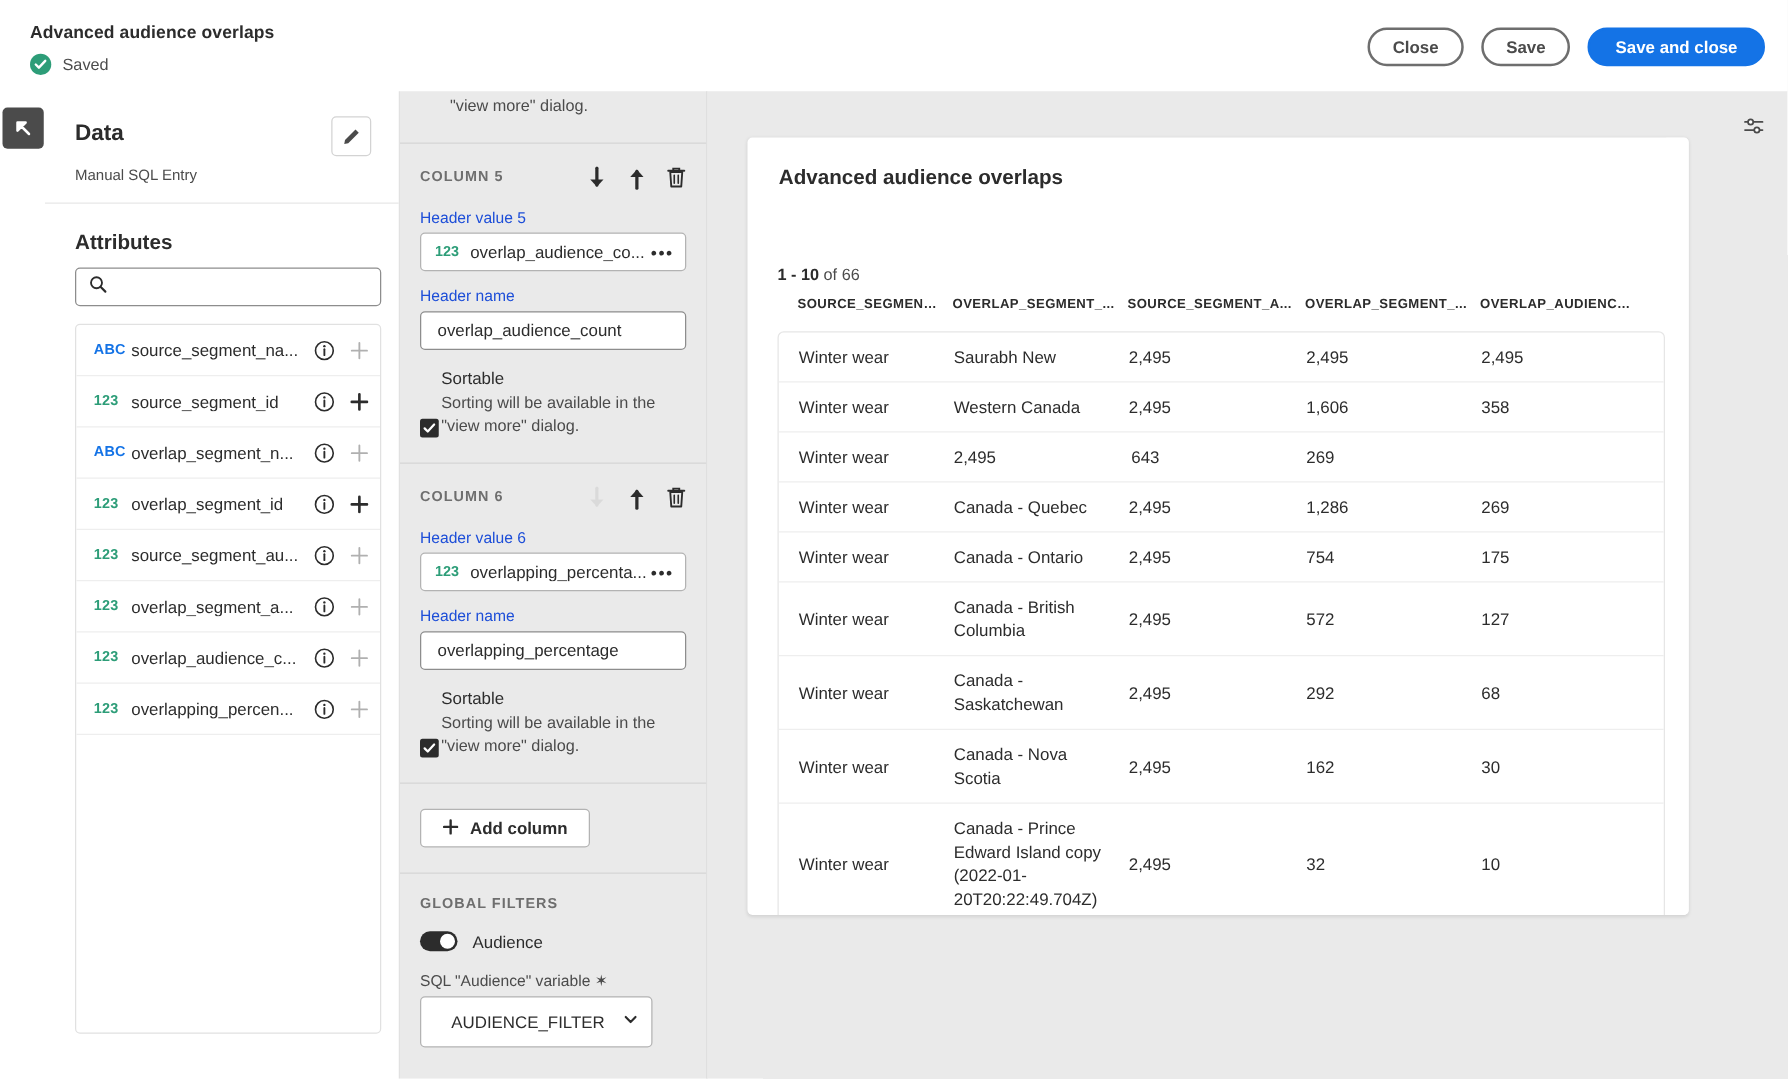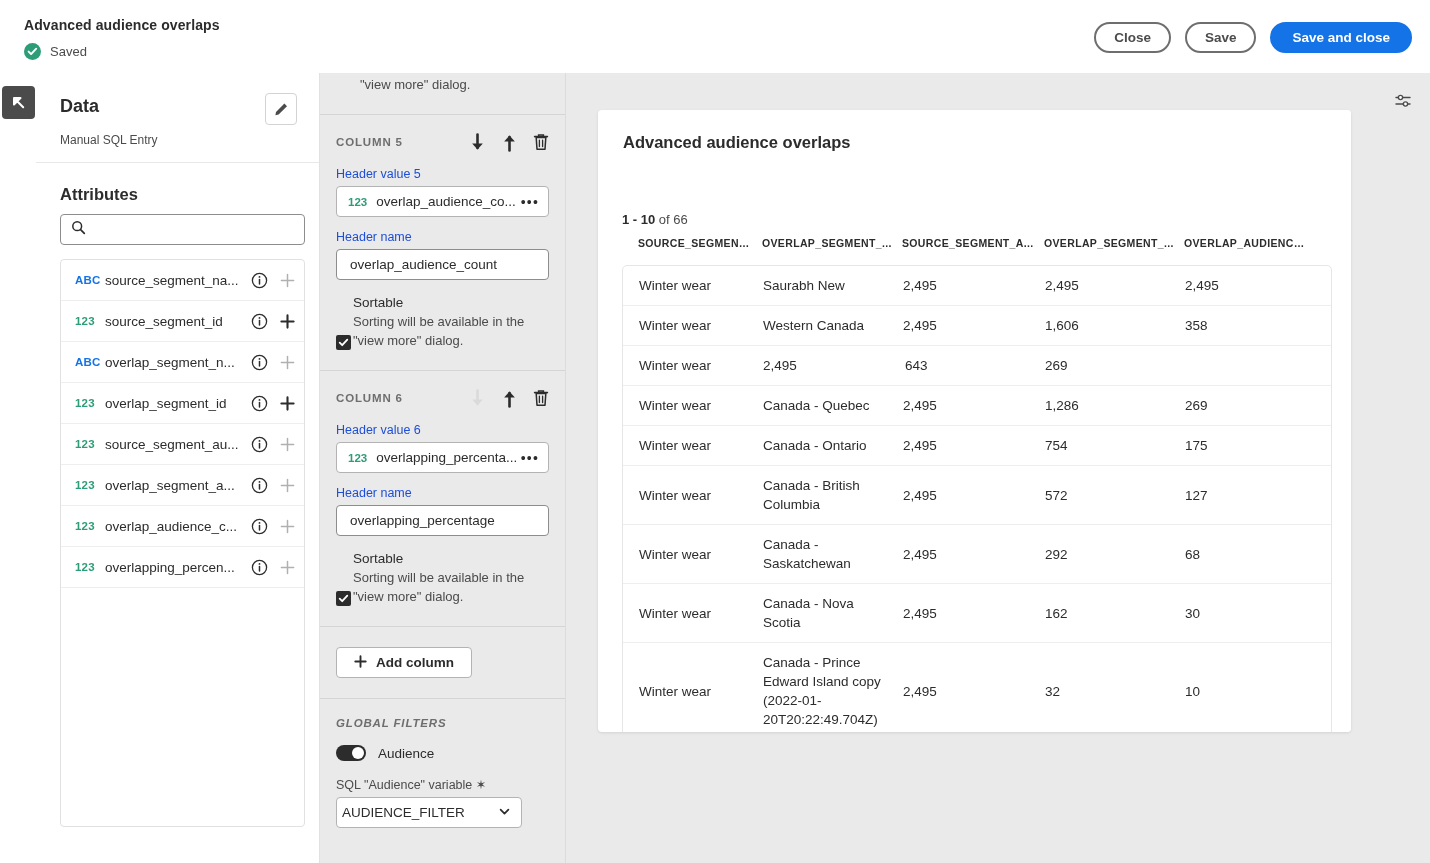--- a/index.html
+++ b/index.html
@@ -161,37 +161,36 @@
   .addcol-wrap { padding: 20px 16px 20px 16px; border-bottom: 1px solid #d5d5d5; }
   .addcol {
     height: 31px; border: 1px solid #b3b3b3; border-radius: 4px; background: #ffffff;
     display: inline-flex; align-items: center; gap: 9px; padding: 0 17px;
     font-size: 13.5px; font-weight: bold; color: #2c2c2c; cursor: pointer;
   }
   .gf-wrap { padding: 18px 16px 0 16px; }
   .gf-title {
     font-size: 11.5px; font-weight: bold; color: #6e6e6e; letter-spacing: .85px;
     margin-bottom: 16px;
-    font-style: italic;
   }
   .toggle-row { display: flex; align-items: center; gap: 12px; margin-bottom: 16px; }
   .toggle {
     width: 30px; height: 16px; border-radius: 8px; background: #2c2c2c; position: relative;
     cursor: pointer; flex: none;
   }
   .toggle .knob {
     position: absolute; right: 2px; top: 2px; width: 12px; height: 12px;
     border-radius: 50%; background: #ffffff;
   }
   .toggle-label { font-size: 13.5px; color: #2c2c2c; }
   .gf-fld-label { font-size: 12.5px; color: #4b4b4b; margin-bottom: 5px; }
   .select-box {
-    height: 31px; width: 186px; border: 1px solid #b3b3b3; border-radius: 4px;
+    height: 41px; width: 186px; border: 1px solid #b3b3b3; border-radius: 4px;
     background: #ffffff; display: flex; align-items: center;
-    padding: 0 10px 0 5px; cursor: pointer;
+    padding: 0 10px 0 24px; cursor: pointer;
   }
   .select-box .sv { flex: 1; font-size: 13.5px; color: #2c2c2c; }
 
   
   .previewarea {
     position: absolute; left: 566px; top: 73px; width: 864px; height: 790px;
     background: #eaeaea;
   }
   .preview-card {
     position: absolute; left: 32px; top: 37px; width: 753px; height: 622px;

